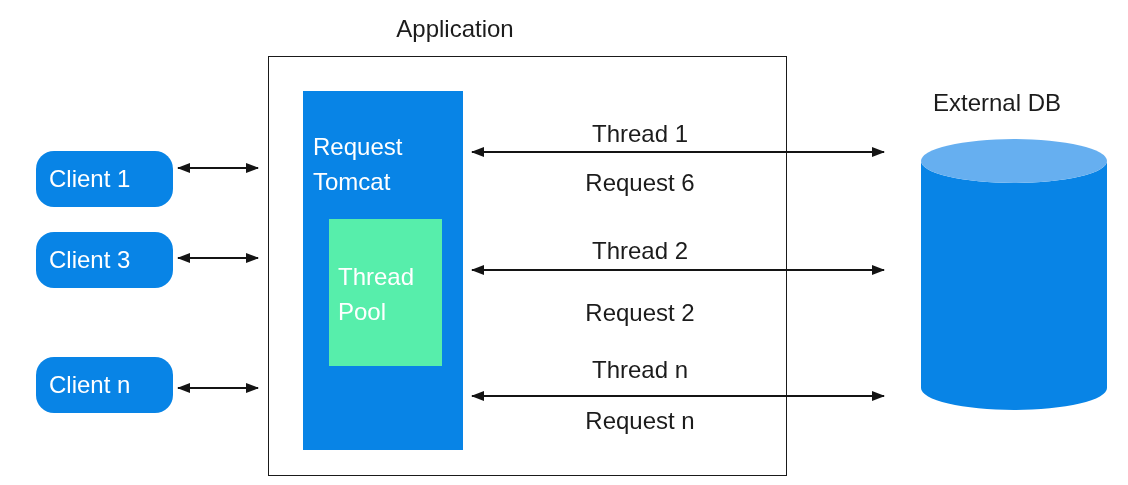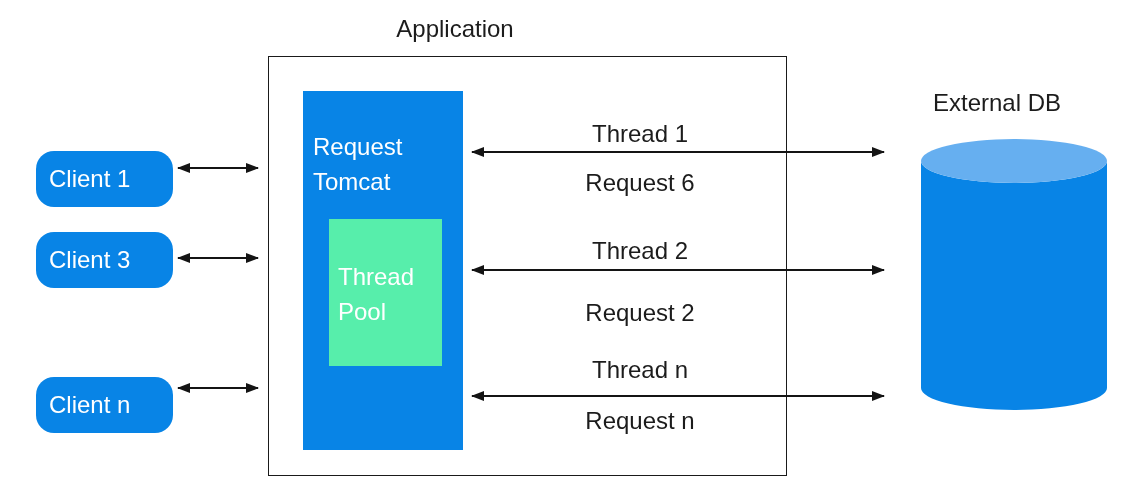--- a/index.html
+++ b/index.html
@@ -28,21 +28,21 @@
 
   
   .pool{position:absolute;left:329px;top:219px;width:113px;height:147px;background:var(--green);
         color:var(--white);font-size:24px;line-height:35px;padding:40px 16px 0 9px;}
 
   
   .client{position:absolute;left:36px;width:137px;height:56px;background:var(--blue);
           color:var(--white);font-size:24px;display:flex;align-items:center;padding-left:13px;border-radius:18px;}
   .client.c1{top:151px;}
   .client.c2{top:232px;}
-  .client.cn{top:357px;margin-top:20px;}
+  .client.cn{top:357px;}
 
   
   .reqres{left:85px;top:104px;}
 
   
   .arrow{position:absolute;height:2px;background:#141414;}
   .arrow::before,.arrow::after{content:"";position:absolute;top:50%;transform:translateY(-50%);
     border-top:5px solid transparent;border-bottom:5px solid transparent;}
   .arrow::before{left:-1px;border-right:13px solid #141414;}
   .arrow::after{right:-1px;border-left:13px solid #141414;}

